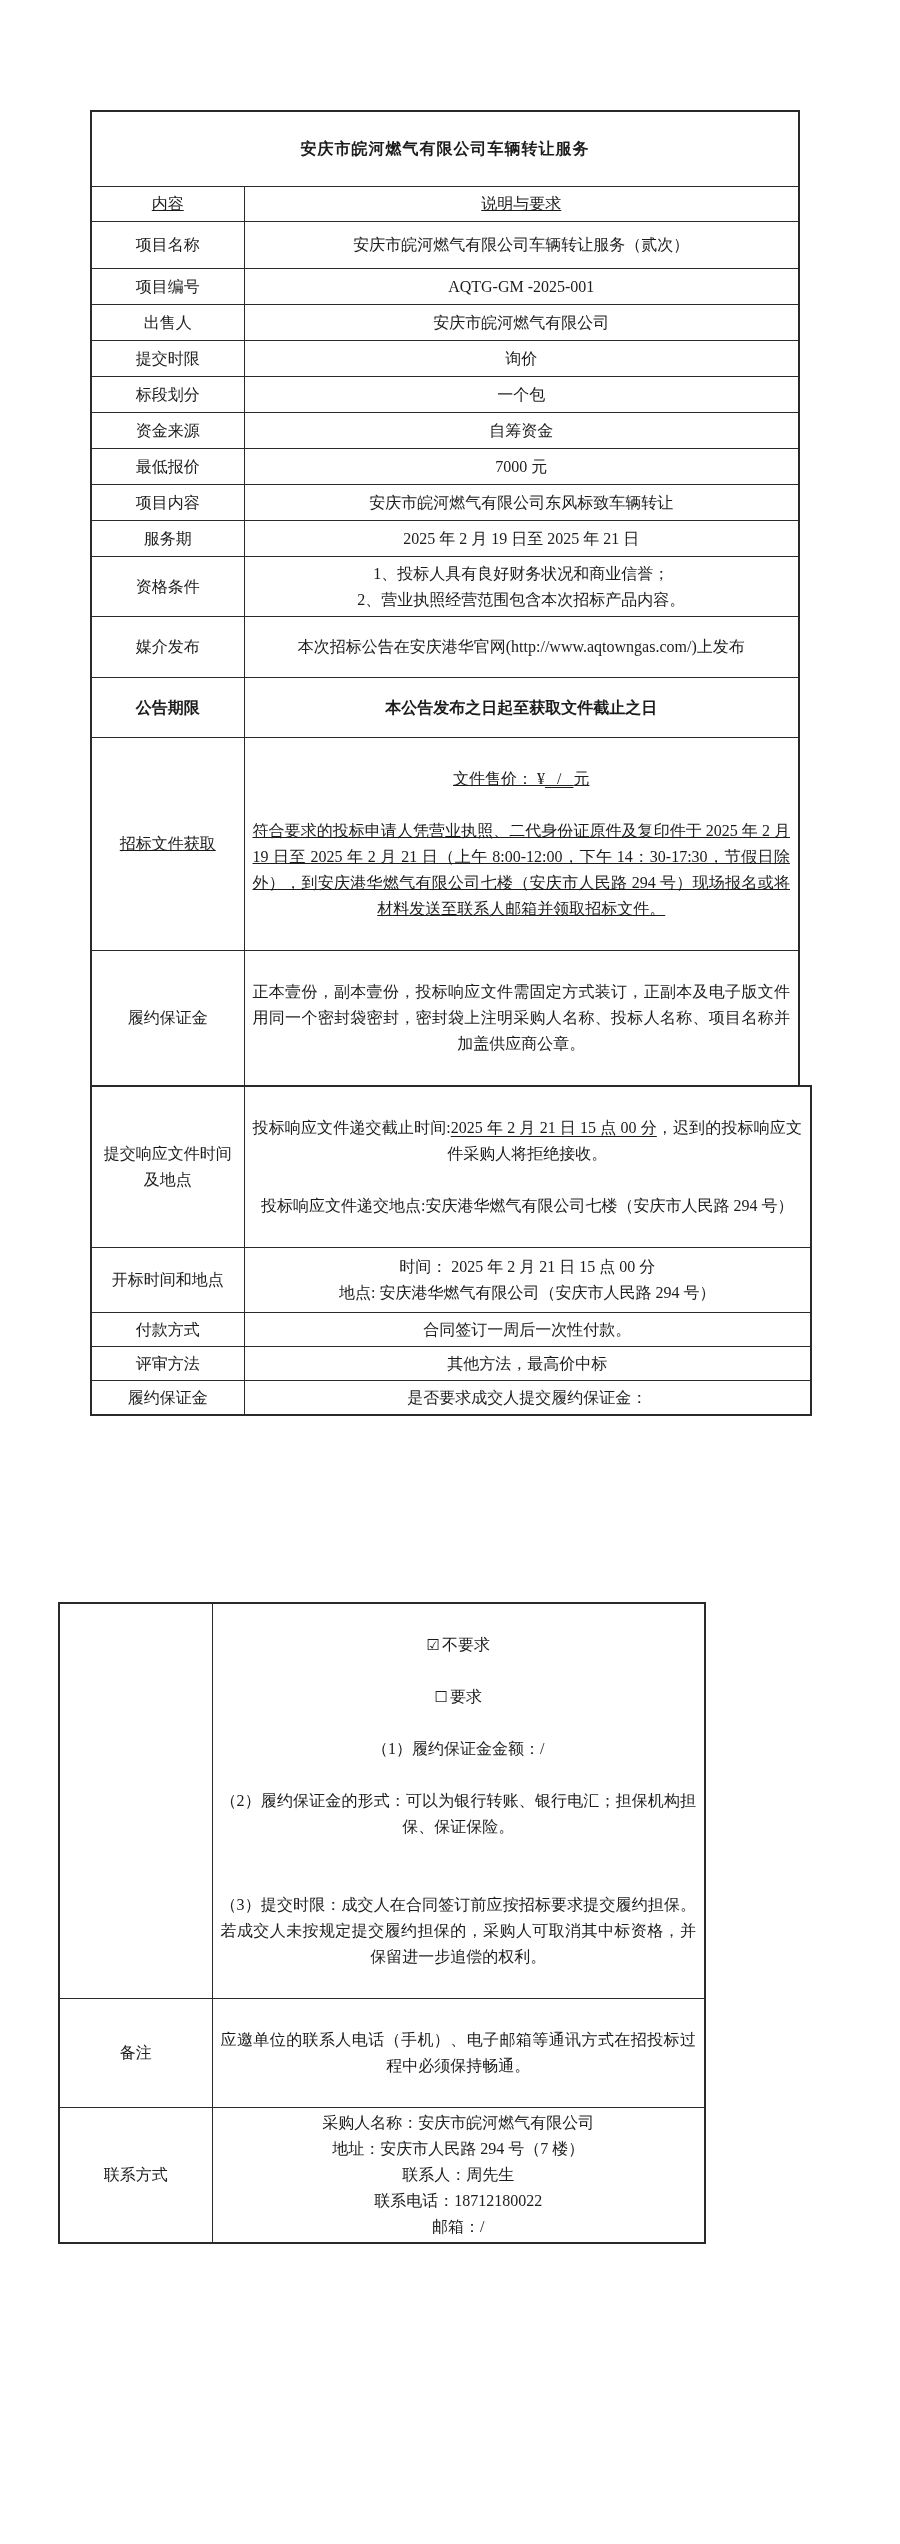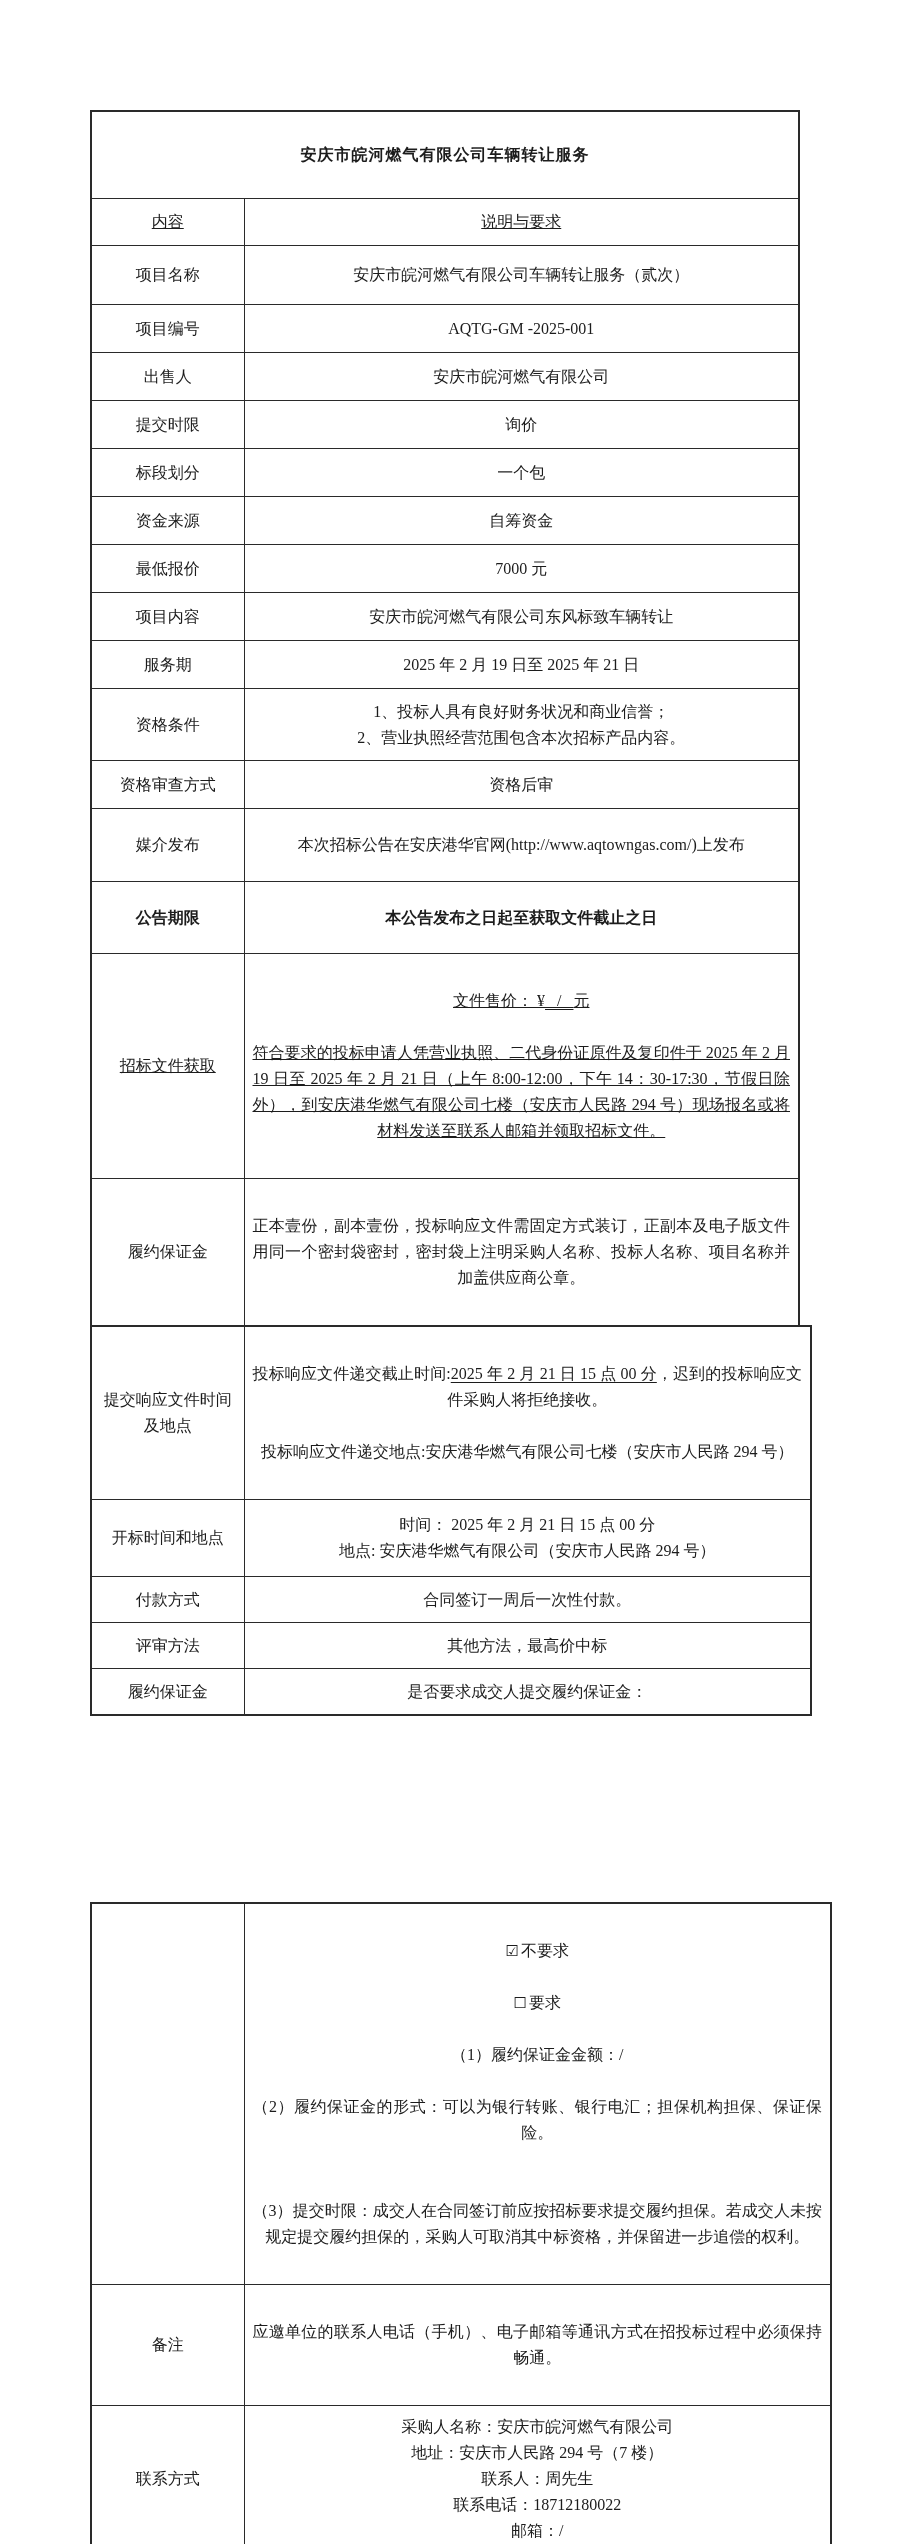--- a/index.html
+++ b/index.html
@@ -7,26 +7,26 @@
     width:900px; height:2544px; margin:0 auto; background:#ffffff;
     font-family:"Liberation Serif","DejaVu Serif",serif; color:#1c1c1c;
     overflow:hidden; position:relative;
   }
   table.t {
     border-collapse:collapse; table-layout:fixed;
     border:2px solid #2a2a2a; background:#fff;
   }
   table.t td {
     border:1px solid #2a2a2a; vertical-align:middle;
-    padding:8px 8px; font-size:16px; line-height:26px;
+    padding:2px 8px; font-size:16px; line-height:26px;
     overflow:hidden;
   }
   .t1 { width:710px; margin:110px 0 0 90px; }
   .t-thick { width:722px; margin:-2px 0 0 90px; border-width:2px; }
-  .t2 { width:742px; margin:186px 0 0 90px; }
+  .t2 { width:648px; margin:186px 0 0 58px; }
   col.c1 { width:153px; }
   .lbl { text-align:center; white-space:pre-line; }
   .val { text-align:center; white-space:pre-line; }
   .vtop { vertical-align:top; }
   .para { text-align:justify; text-align-last:center; white-space:normal; }
   .center { text-align:center; white-space:normal; }
   .u { text-decoration:underline; text-underline-offset:3px; }
   .spaced { margin-top:26px; }
   tr.r-title td { height:70px; border-bottom:1px solid #2a2a2a; }
   .title { text-align:center; font-weight:bold; font-size:22px; letter-spacing:1px; }
@@ -98,24 +98,20 @@
       </tr>
       <tr class="r-short">
         <td class="lbl">服务期</td>
         <td class="val">2025 年 2 月 19 日至 2025 年 21 日</td>
       </tr>
       <tr class="r-qual">
         <td class="lbl">资格条件</td>
         <td class="val">1、投标人具有良好财务状况和商业信誉；
 2、营业执照经营范围包含本次招标产品内容。</td>
       </tr>
-      <tr class="r-short">
-        <td class="lbl">资格审查方式</td>
-        <td class="val">资格后审</td>
-      </tr>
       <tr class="r-media">
         <td class="lbl">媒介发布</td>
         <td class="val">本次招标公告在安庆港华官网(http://www.aqtowngas.com/)上发布</td>
       </tr>
       <tr class="r-period">
         <td class="lbl">公告期限</td>
         <td class="val">本公告发布之日起至获取文件截止之日</td>
       </tr>
       <tr class="r-obtain">
         <td class="lbl">招标文件获取</td>

